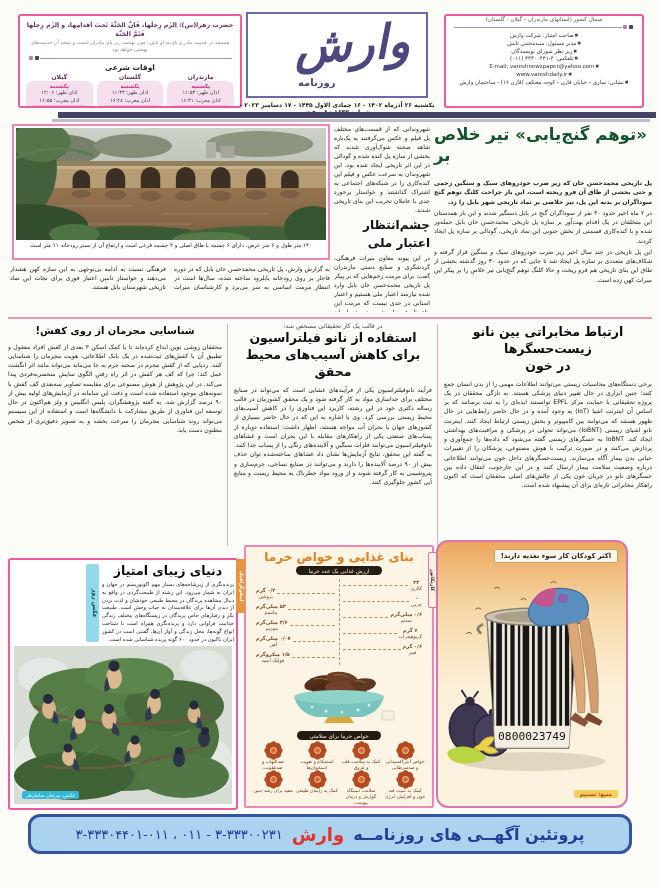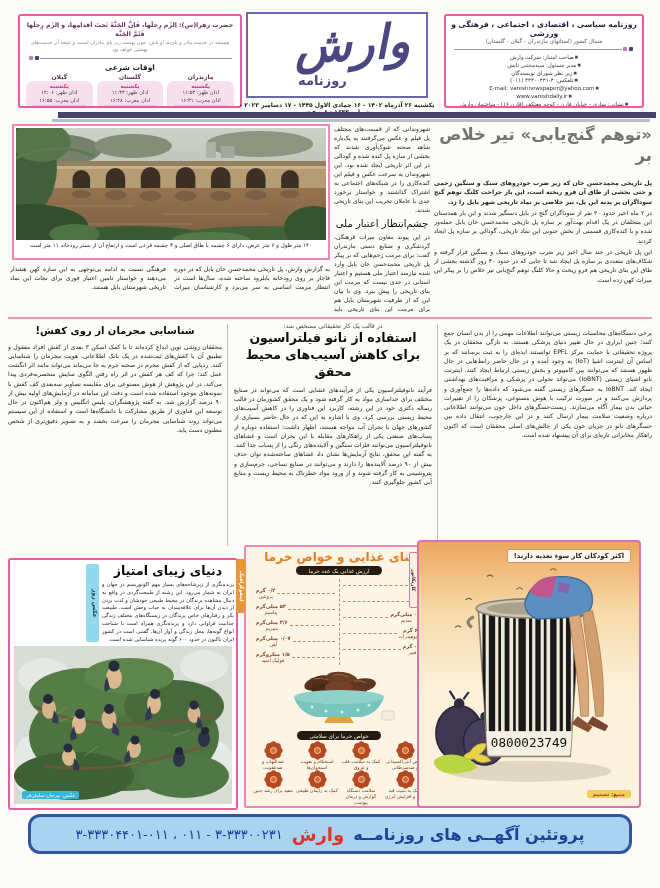--- a/index.html
+++ b/index.html
@@ -22,43 +22,43 @@
   .region { flex:1; }
   .region-name { font-size:6px; font-weight:bold; color:#5a2a50; text-align:center; }
   .region-card { background:#f6e0ee; border-radius:7px; padding:2px 1px; margin-top:1px; text-align:center; }
   .day { font-size:5.6px; font-weight:bold; color:#cf2f8a; }
   .ptime { font-size:5.2px; color:#3a3a3a; line-height:1.4; }
   .pt-div { border-top:1px solid #e8c2da; margin:1px 6px; }
 
   
   .logo-box { left:246px; top:12px; width:182px; height:86px; border:2px solid #6a68a8; background:#fff; }
   .logo-name { position:absolute; right:16px; top:2px; font-family:"DejaVu Serif", serif; font-style:italic; font-weight:bold; font-size:47px; color:#4b4880; transform:rotate(-3deg); }
-  .logo-word { position:absolute; left:50px; bottom:8px; font-size:13px; font-weight:bold; color:#4b4880; }
+  .logo-word { position:absolute; left:50px; bottom:8px; font-size:10px; font-weight:bold; color:#4b4880; }
   .dateline { left:236px; top:101px; width:202px; text-align:center; font-size:6px; font-weight:bold; color:#222; }
 
   
   .info-box { left:444px; top:14px; width:200px; height:94px; }
   .type-line { padding-top:4px; font-size:7.6px; font-weight:900; color:#1c1c3a; text-align:center; }
   .coverage { font-size:5.6px; color:#555; text-align:center; }
   .info-lines { padding:0 6px; }
   .info-line { font-size:5.5px; color:#333; text-align:center; line-height:1.42; }
   .info-line::before { content:"■ "; font-size:3.5px; color:#46436a; vertical-align:1px; }
 
   
   .band { left:58px; top:112px; width:598px; height:6px; background:#46436a; }
   .band-shadow { left:52px; top:119px; width:598px; height:2.5px; background:#bcbacb; }
 
   
   .photo-frame { left:12px; top:124px; width:318px; height:136px; border:2px solid #ef86b6; background:#fff; padding:2px; }
   .photo-frame svg { display:block; width:100%; height:112px; }
   .caption { font-size:5.5px; color:#222; text-align:center; line-height:1.35; margin-top:2px; }
   .below-left { left:10px; top:264px; width:320px; height:48px; column-count:2; column-gap:8px; font-size:6.1px; line-height:1.5; text-align:justify; color:#222; overflow:hidden; }
   .side-col { left:334px; top:124px; width:96px; height:188px; font-size:6px; line-height:1.5; text-align:justify; color:#222; overflow:hidden; }
-  .side-sub { font-size:10px; font-weight:normal; text-align:center; margin:2px 0 1px; color:#111; }
-  .lead-headline { left:434px; top:124px; width:218px; text-align:right; font-weight:900; color:#737373; line-height:1.3; }
+  .side-sub { font-size:12px; font-weight:bold; text-align:right; margin:2px 0 1px; color:#111; }
+  .lead-headline { left:434px; top:124px; width:218px; text-align:left; font-weight:900; color:#14532d; line-height:1.3; }
   .hl1 { font-size:16.5px; } .hl2 { font-size:16.5px; }
   .lead-body { left:434px; top:178px; width:218px; height:134px; font-size:6.1px; line-height:1.52; text-align:justify; color:#222; overflow:hidden; }
   .lead-body .lead { font-weight:bold; }
   .lead-body p { margin-bottom:2px; }
 
   
   .mid-rule { left:8px; top:317px; width:644px; height:1.5px; background:#e79ab5; }
   .v-rule { width:1px; background:#dcaec4; top:324px; height:222px; }
   .article h2 { font-weight:900; color:#0c0c0c; text-align:center; line-height:1.35; font-size:12.5px; }
   .kicker { font-size:6.2px; color:#444; text-align:center; margin-bottom:1px; }
@@ -97,21 +97,21 @@
   .bowl-wrap { text-align:center; }
   .health-grid { display:grid; grid-template-columns:repeat(4,1fr); gap:2px 2px; margin:3px 6px 0; }
   .h-cell { text-align:center; }
   .medal { width:15px; height:15px; margin:0 auto 1px; position:relative; }
   .medal::before, .medal::after { content:""; position:absolute; inset:0; background:#b54a20; border-radius:4px; }
   .medal::after { transform:rotate(45deg); }
   .medal i { position:absolute; inset:4px; background:#d86a35; border:1px solid #f2d0a8; border-radius:50%; z-index:1; }
   .h-label { font-size:4.6px; color:#6a3a1a; line-height:1.25; }
 
   
-  .cartoon-box { left:417px; top:540px; width:224px; height:268px; border:2px solid #d974ae; border-radius:4px;
+  .cartoon-box { left:436px; top:540px; width:192px; height:268px; border:2px solid #d974ae; border-radius:12px;
     background:linear-gradient(180deg,#eda75e 0%,#f6d9a8 26%,#fcf0d8 55%,#fbf2e0 100%); overflow:visible; }
   .cartoon-tab { position:absolute; left:-10px; top:10px; width:9px; height:56px; background:#fdf2e0; border:1px solid #d974ae; color:#333; font-size:5px; border-radius:2px; }
   .cartoon-title { position:absolute; right:8px; top:7px; background:rgba(255,255,255,.88); border:1px solid #c8a060; font-size:6.8px; font-weight:bold; color:#222; padding:2px 6px; border-radius:2px; }
   .cartoon-art { position:absolute; left:0; top:22px; width:100%; height:238px; }
   .source-badge { position:absolute; right:8px; bottom:8px; background:#f2cf5a; color:#b03a2a; font-size:5.5px; font-weight:bold; padding:1px 6px; border-radius:2px; }
 
   
   .ad-strip { left:28px; top:814px; width:604px; height:40px; background:#a9d3ee; border:3px solid #33549e; border-radius:12px;
     display:flex; align-items:center; justify-content:center; gap:9px; }
   .ad-label { font-size:16px; font-weight:900; color:#20409a; }
@@ -169,21 +169,20 @@
     </div>
   </div>
 
   <div class="abs logo-box">
     <div class="logo-name">وارش</div>
     <div class="logo-word">روزنامه</div>
   </div>
   <div class="abs dateline">یکشنبه ۲۶ آذرماه ۱۴۰۲ - ۱۶ جمادی الاول ۱۴۴۵ - ۱۷ دسامبر ۲۰۲۳ - شماره ۱۶۳۳ - ۸ صفحه</div>
 
   <div class="abs pink-box info-box">
-    <div class="type-line">روزنامه سیاسی ، اقتصادی ، اجتماعی ، فرهنگی و ورزشی</div>
     <div class="coverage">شمال کشور (استانهای مازندران - گیلان - گلستان)</div>
     <div class="ornament">
       <span class="orn-sq sq-navy"></span>
       <span class="orn-sq sq-pink"></span>
       <span class="orn-line"></span>
     </div>
     <div class="info-lines">
       <div class="info-line">صاحب امتیاز: شرکت وارش</div>
       <div class="info-line">مدیر مسئول: سیدمجتبی تابش</div>
       <div class="info-line">زیر نظر شورای نویسندگان</div>
@@ -279,20 +278,22 @@
     <p>در ۲ ماه اخیر حدود ۳۰ نفر از سوداگران گنج در بابل دستگیر شدند و این بار همدستان این متخلفان در یک اقدام بهت‌آور بر سازه پل تاریخی محمدحسن خان بابل حمله‌ور شده و با کنده‌کاری قسمتی از بخش جنوبی این نماد تاریخی، گودالی بر سازه پل ایجاد کردند.</p>
     <p>این پل تاریخی در چند سال اخیر زیر ضرب خودروهای سبک و سنگین قرار گرفته و شکاف‌های متعددی بر سازه پل ایجاد شد تا جایی که در حدود ۴۰ روز گذشته بخشی از طاق این بنای تاریخی هم فرو ریخت و حالا کلنگ توهم گنج‌یابی تیر خلاص را بر پیکر این میراث کهن زده است.</p>
   </div>
 
   <div class="abs mid-rule"></div>
   <div class="abs v-rule" style="left:437px;"></div>
   <div class="abs v-rule" style="left:227px;"></div>
 
   <div class="abs article art-right">
     <h2>
+      <span style="display:block">ارتباط مخابراتی بین نانو زیست‌حسگرها</span>
+      <span style="display:block">در خون</span>
     </h2>
     <div class="body">برخی دستگاه‌های محاسبات زیستی می‌توانند اطلاعات مهمی را از بدن انسان جمع کنند؛ چنین ابزاری در حال تغییر دنیای پزشکی هستند. به تازگی محققان در یک پروژه تحقیقاتی با حمایت مرکز EPFL توانستند ایده‌ای را به ثبت برسانند که بر اساس آن اینترنت اشیا (IoT) به وجود آمده و در حال حاضر رابط‌هایی در حال ظهور هستند که می‌توانند بین کامپیوتر و بخش زیستی ارتباط ایجاد کنند. اینترنت نانو اشیای زیستی (IoBNT) می‌تواند تحولی در پزشکی و مراقبت‌های بهداشتی ایجاد کند. IoBNT به حسگرهای زیستی گفته می‌شود که داده‌ها را جمع‌آوری و پردازش می‌کنند و در صورت ترکیب با هوش مصنوعی، پزشکان را از تغییرات حیاتی بدن بیمار آگاه می‌سازند. زیست‌حسگرهای داخل خون می‌توانند اطلاعاتی درباره وضعیت سلامت بیمار ارسال کنند و در این چارچوب، انتقال داده بین حسگرهای نانو در جریان خون یکی از چالش‌های اصلی محققان است که اکنون راهکار مخابراتی تازه‌ای برای آن پیشنهاد شده است.</div>
   </div>
 
   <div class="abs article art-center">
     <div class="kicker">در قالب یک کار تحقیقاتی مشخص شد:</div>
     <h2>استفاده از نانو فیلتراسیون برای کاهش آسیب‌های محیط محقق</h2>
     <div class="body">فرآیند نانوفیلتراسیون یکی از فرآیندهای غشایی است که می‌تواند در صنایع مختلف برای جداسازی مواد به کار گرفته شود و یک محقق کشورمان در قالب رساله دکتری خود در این رشته، کاربرد این فناوری را در کاهش آسیب‌های محیط زیستی بررسی کرد. وی با اشاره به این که در حال حاضر بسیاری از کشورهای جهان با بحران آب مواجه هستند، اظهار داشت: استفاده دوباره از پساب‌های صنعتی یکی از راهکارهای مقابله با این بحران است و غشاهای نانوفیلتراسیون می‌توانند فلزات سنگین و آلاینده‌های رنگی را از پساب جدا کنند. به گفته این محقق، نتایج آزمایش‌ها نشان داد غشاهای ساخته‌شده توان حذف بیش از ۹۰ درصد آلاینده‌ها را دارند و می‌توانند در صنایع نساجی، چرم‌سازی و پتروشیمی به کار گرفته شوند و از ورود مواد خطرناک به محیط زیست و منابع آبی کشور جلوگیری کنند.</div>
   </div>
 

